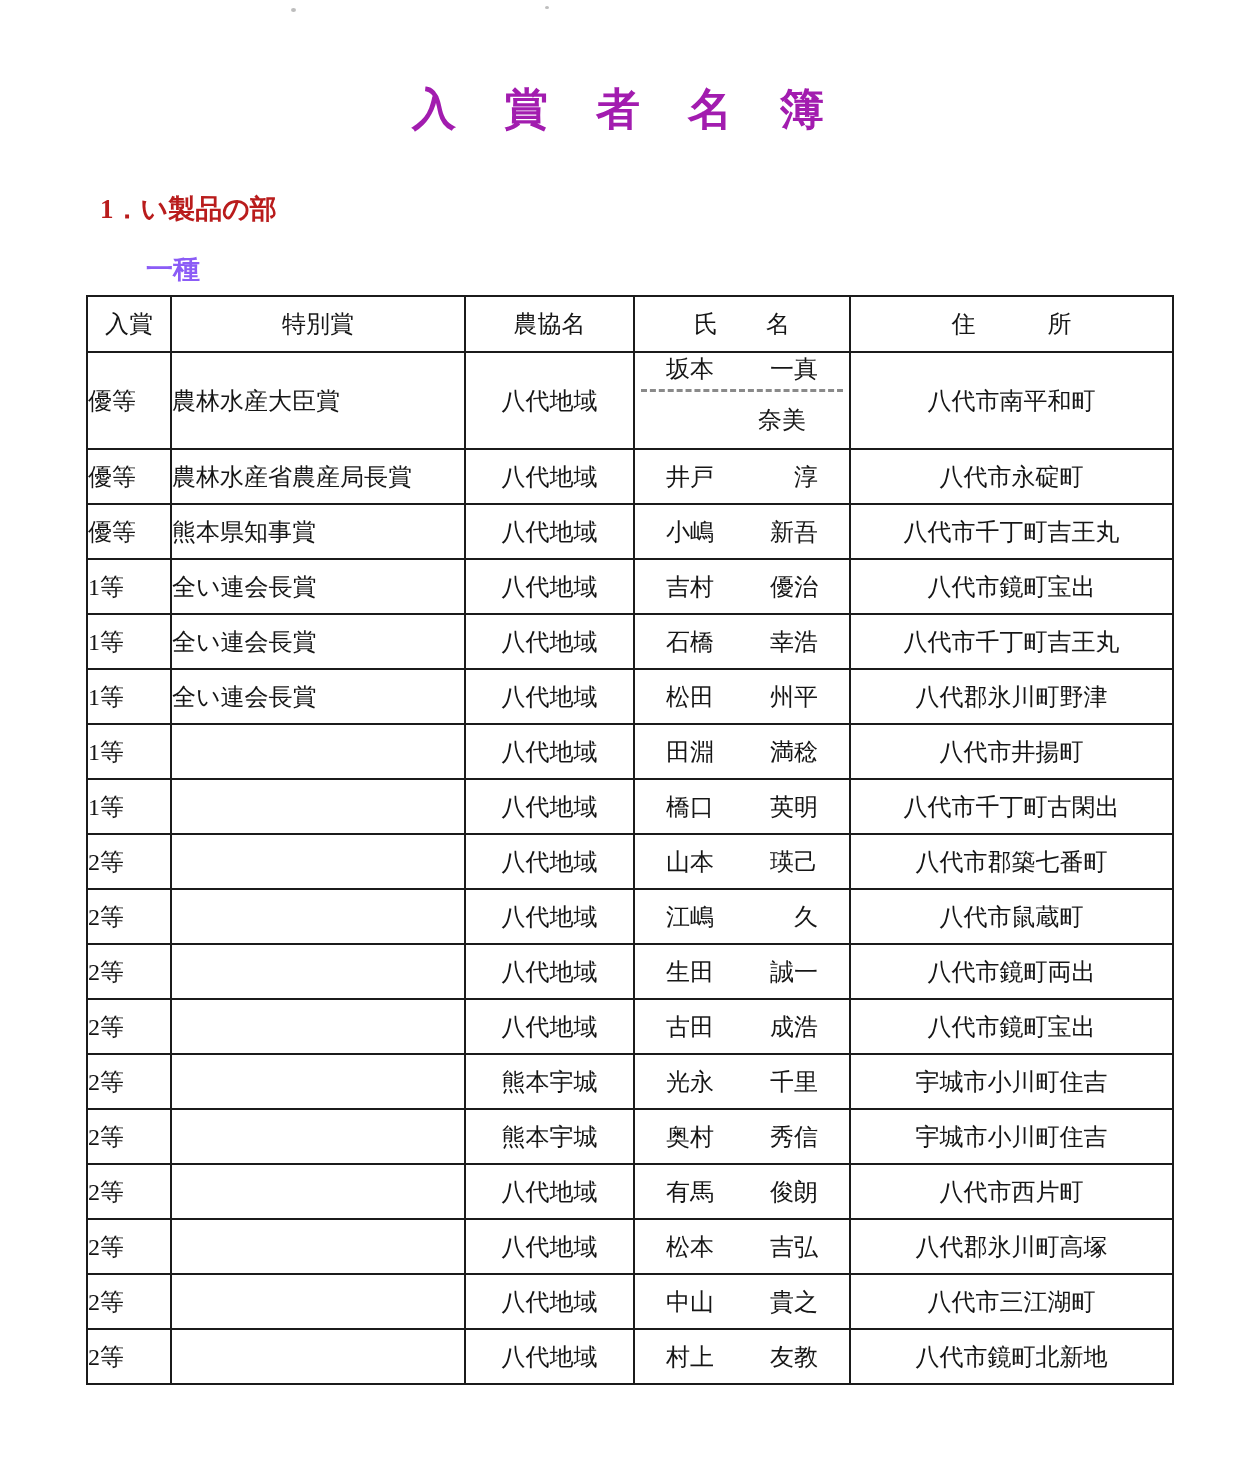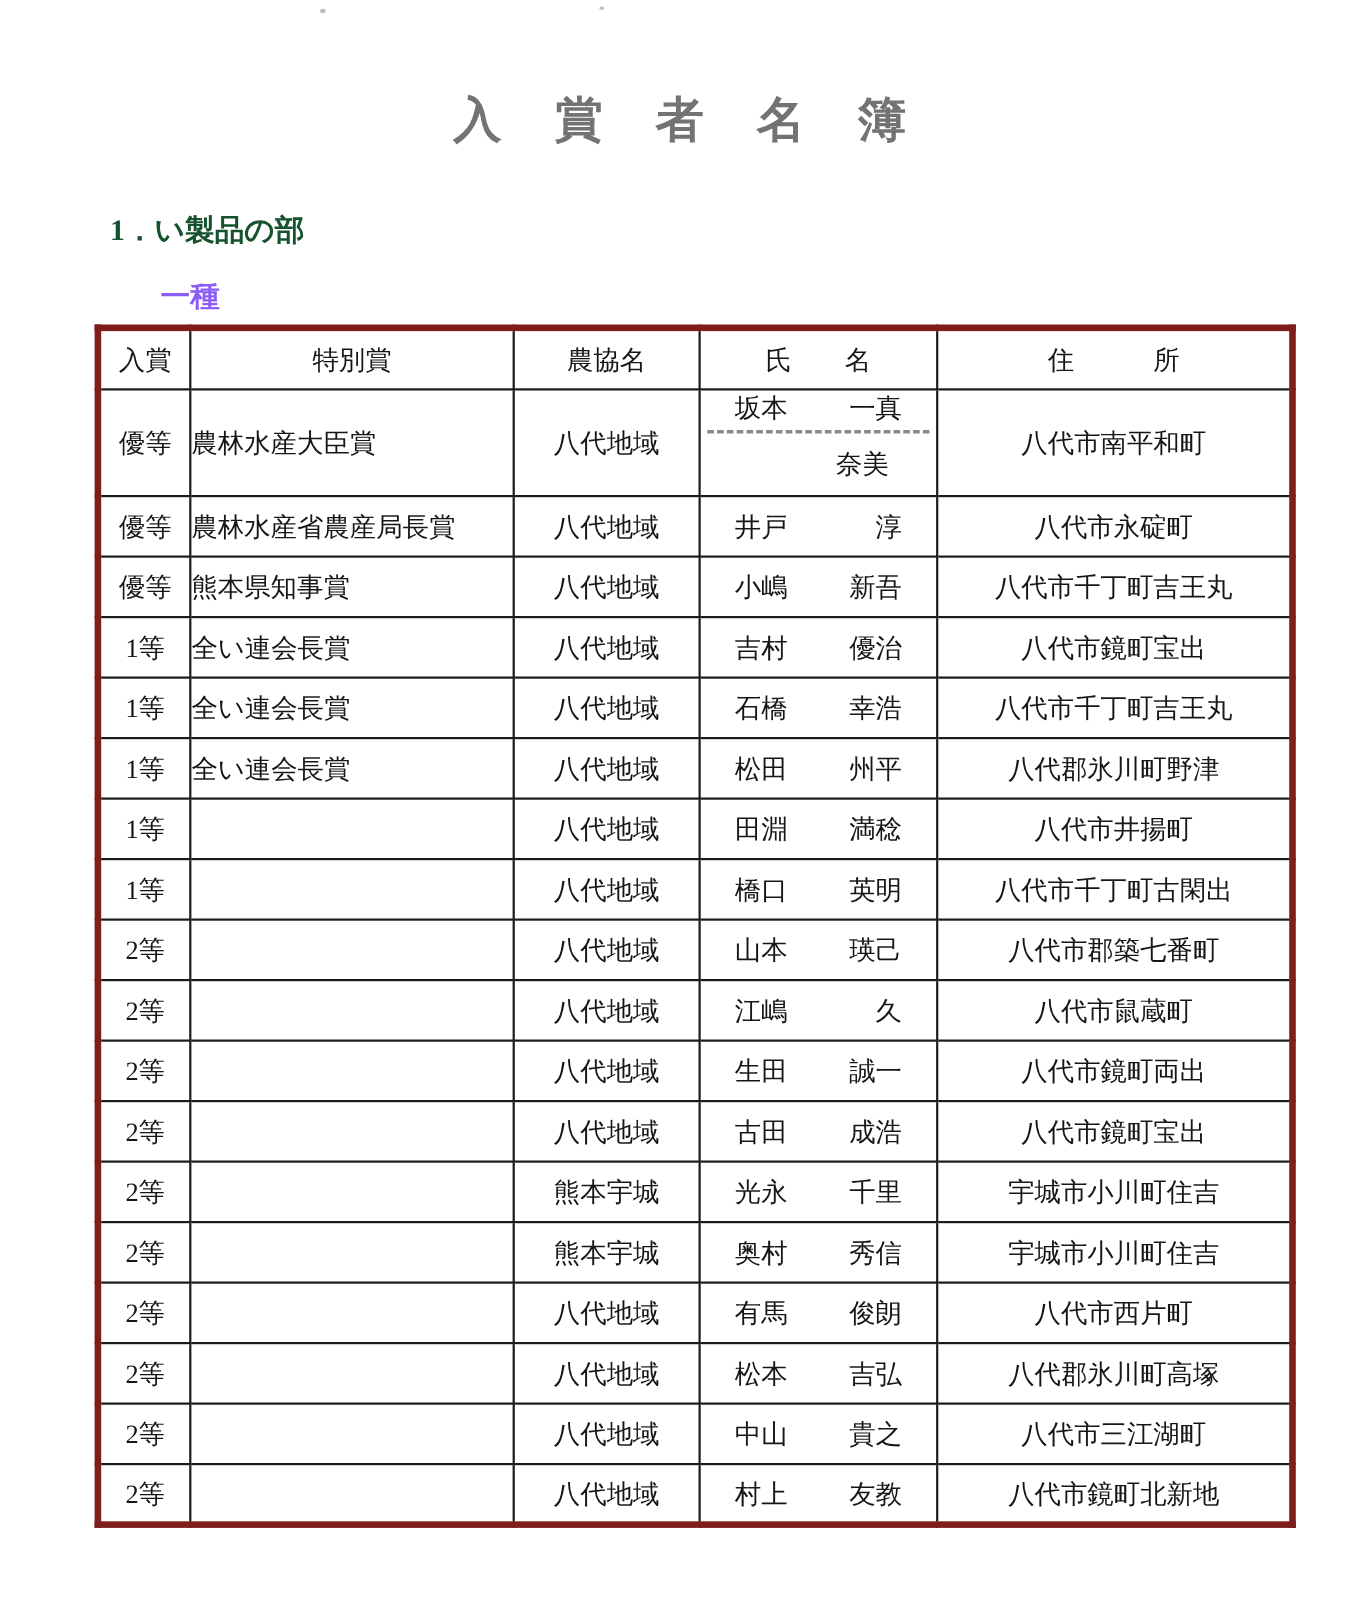--- a/index.html
+++ b/index.html
@@ -15,59 +15,59 @@
     color: #161616;
     overflow: hidden;
   }
   .page-title {
     margin: 0;
     padding-top: 80px;
     text-align: center;
     font-size: 44px;
     font-weight: 700;
     letter-spacing: 2px;
-    color: #737373;
+    color: #a21caf;
   }
   .section-heading {
     margin: 52px 0 0 100px;
     font-size: 27px;
     font-weight: 600;
-    color: #14532d;
+    color: #b91c1c;
   }
   .subsection-heading {
     margin: 24px 0 8px 146px;
     font-size: 27px;
     font-weight: 600;
     color: #8b5cf6;
   }
   table.winners {
     margin-left: 86px;
     width: 1086px;
     border-collapse: collapse;
     table-layout: fixed;
-    border: 6px solid #7f1d1d;
+    border: 2px solid #7f1d1d;
   }
   table.winners th,
   table.winners td {
     border: 2px solid #1b1b1b;
     font-size: 24px;
     font-weight: 500;
     color: #161616;
     padding: 0;
     vertical-align: middle;
     overflow: hidden;
     white-space: nowrap;
   }
   thead tr { height: 56px; }
   tbody tr { height: 55px; }
   tbody tr.row-double { height: 97px; }
 
   th { text-align: center; font-weight: 600; }
 
-  td.c-prize   { text-align: center; }
+  td.c-prize   { }
   td.c-special { text-align: left; padding-left: 10px; }
   td.c-coop    { text-align: center; }
   td.c-addr    { text-align: center; padding-left: 10px; }
 
   td.c-name .name-line {
     width: 152px;
     margin: 0 auto;
     display: flex;
     justify-content: space-between;
     align-items: baseline;

